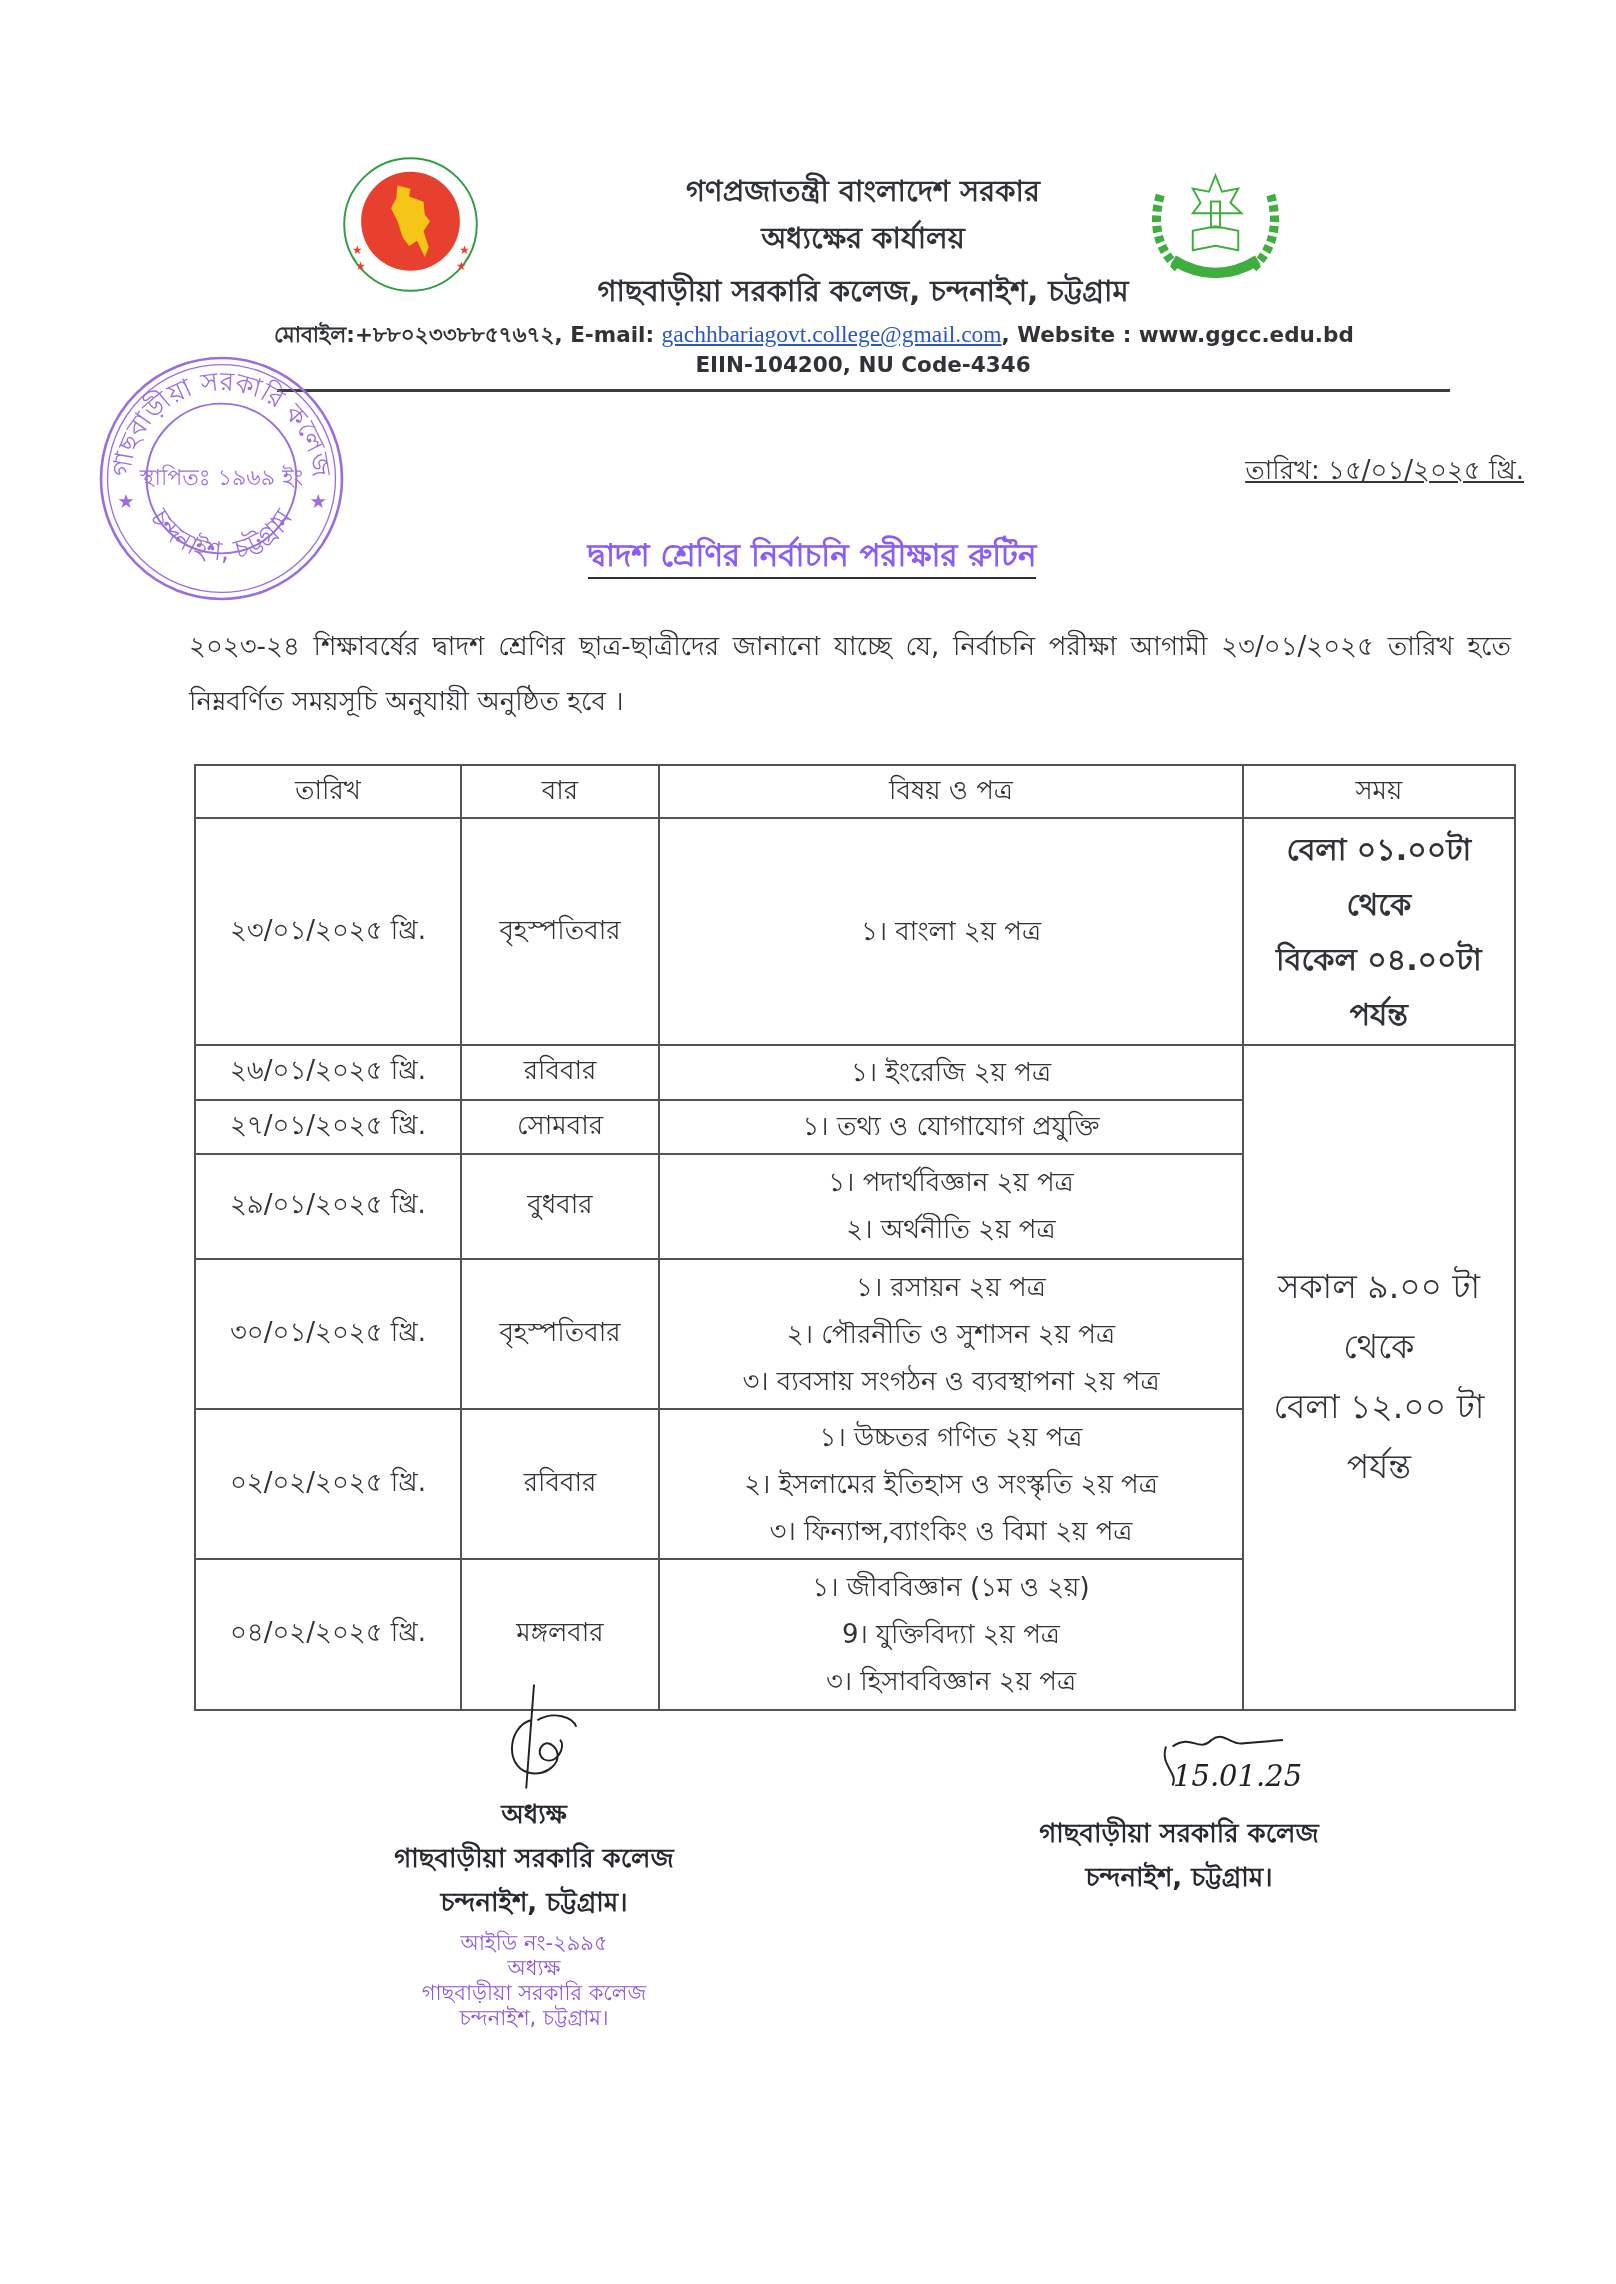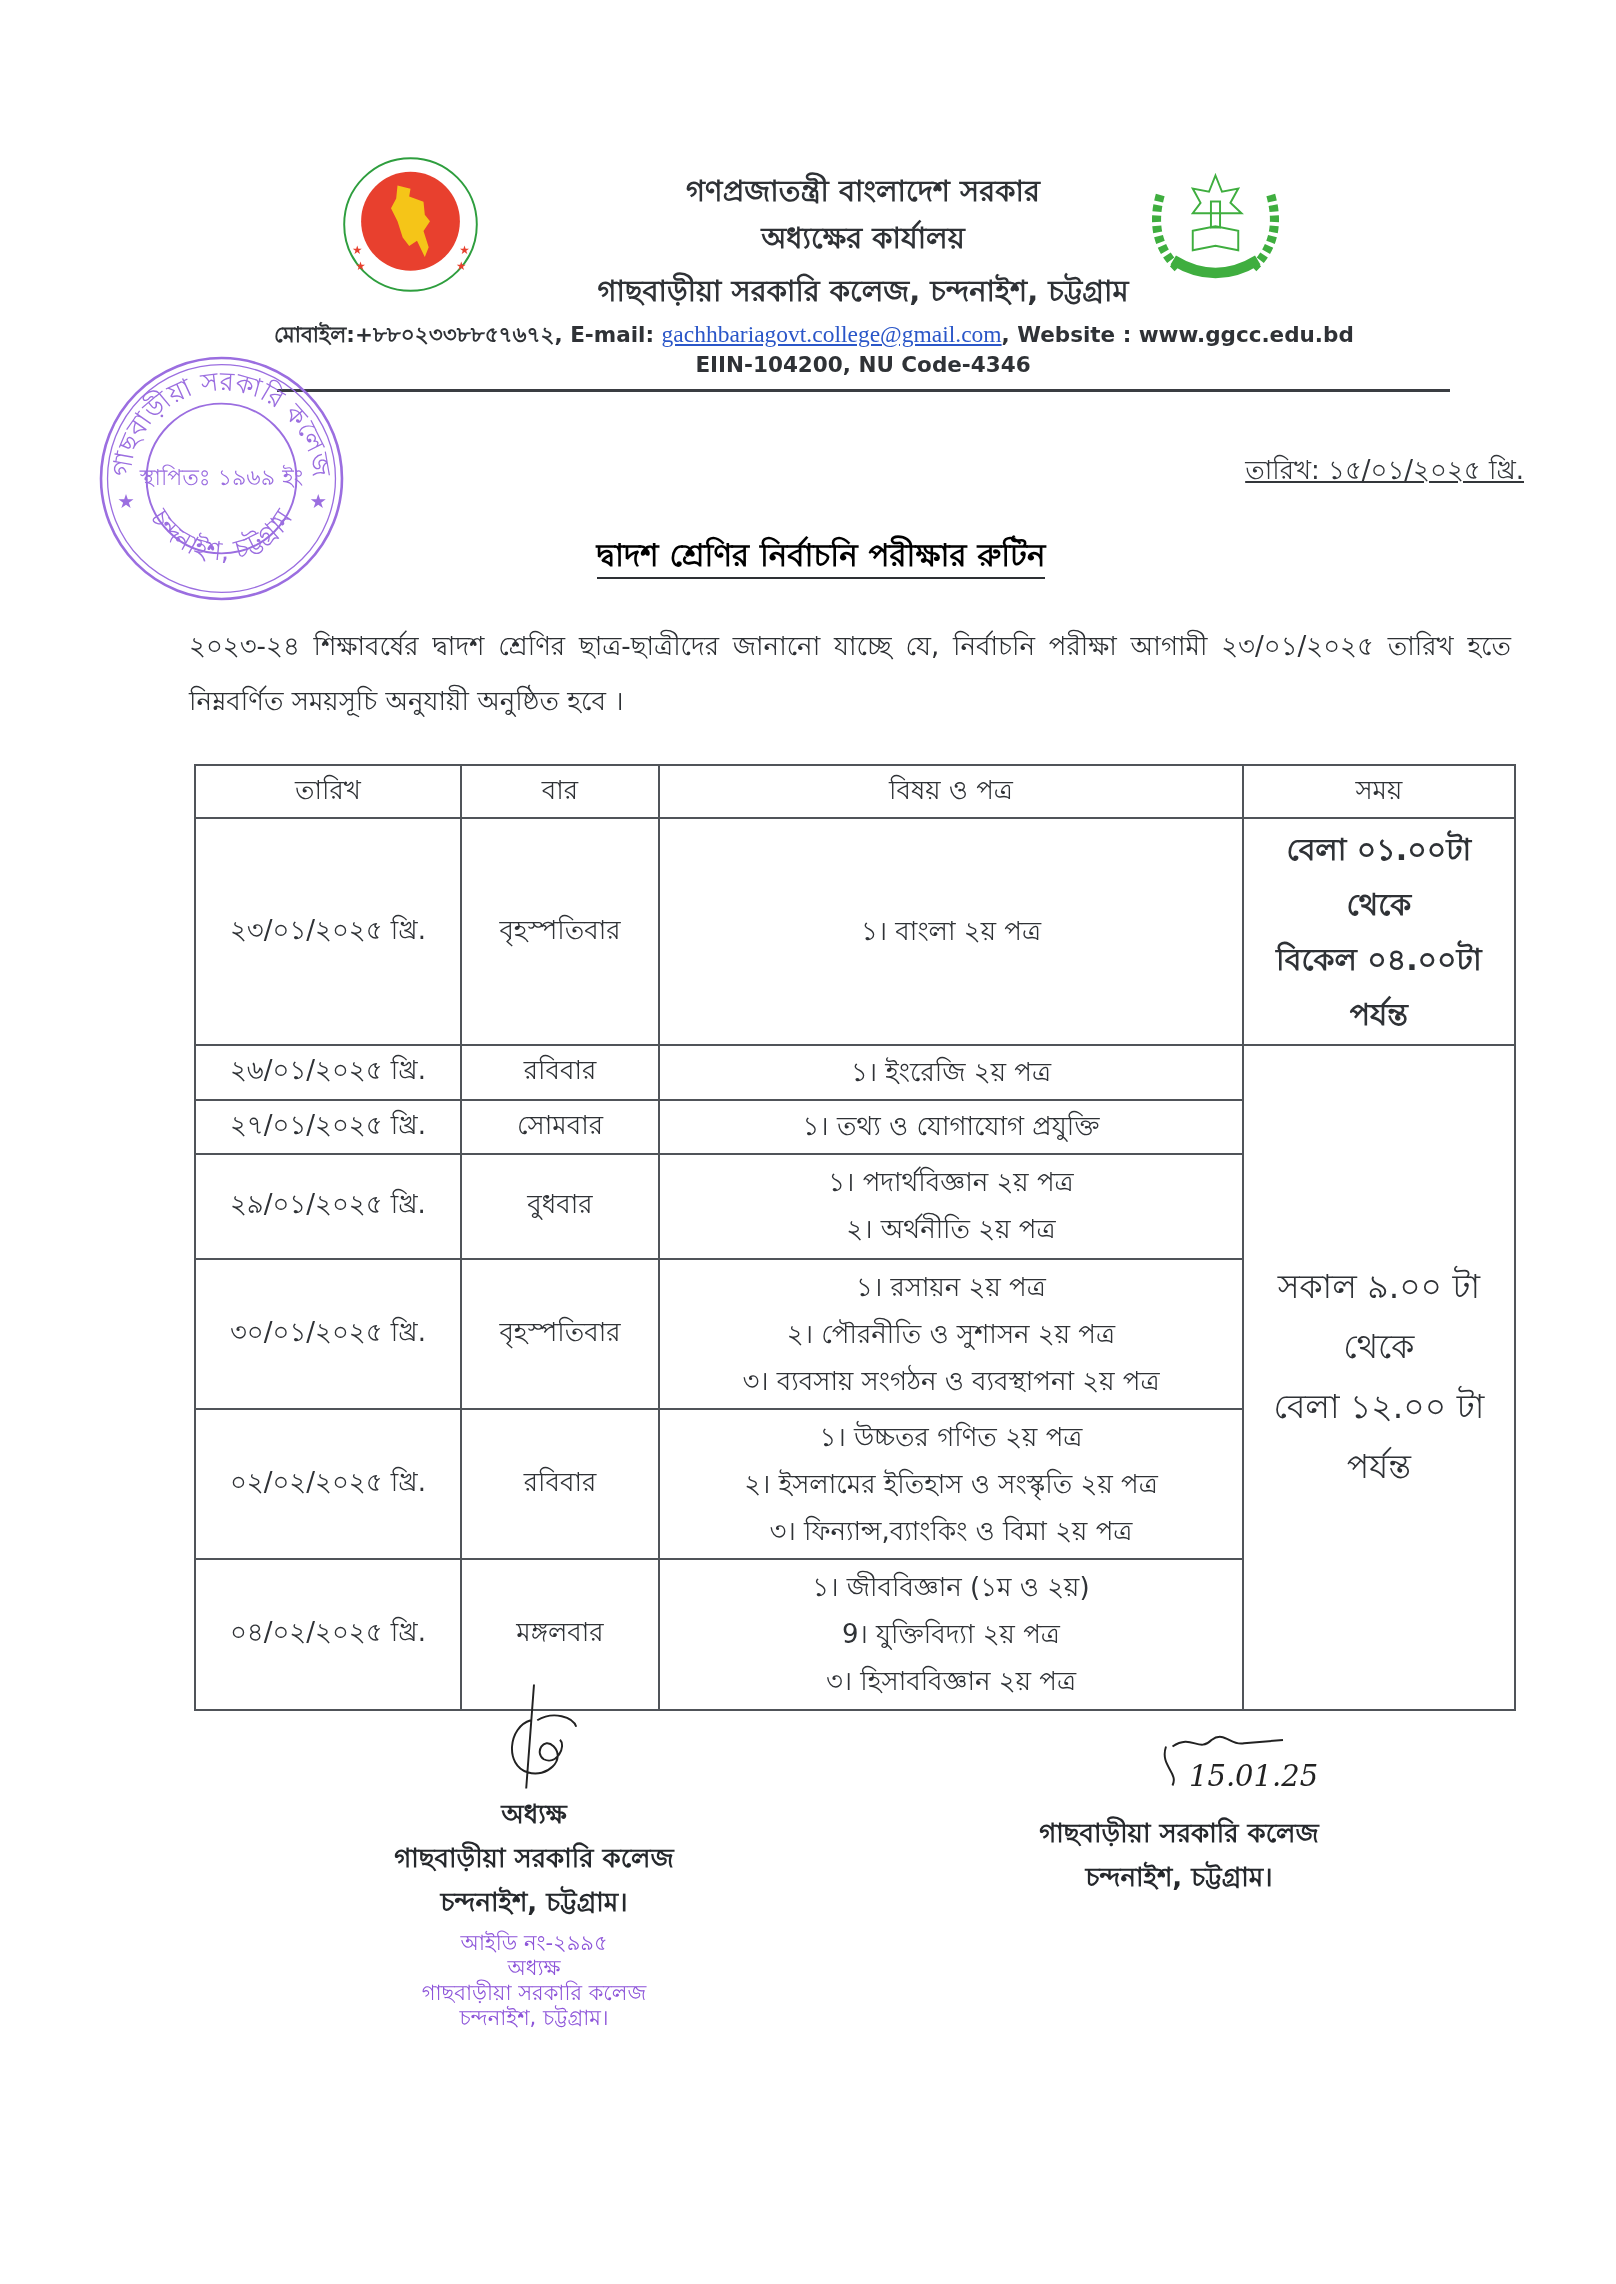--- a/index.html
+++ b/index.html
@@ -16,21 +16,21 @@
   .hdr3 { top: 268px; font-size: 29px; }
   .contact { left: 274px; top: 318px; width: 1147px; font-size: 21.5px; font-weight: bold; white-space: nowrap; color: #2f3236; }
   .contact .email { color: #2a56c8; text-decoration: underline; font-weight: normal; font-family: "Liberation Serif", serif; font-size: 23.5px; }
   .codes { left: 456px; top: 352px; width: 814px; text-align: center; font-size: 21.5px; font-weight: bold; color: #2f3236; }
   .hdr-rule { left: 277px; top: 389px; width: 1173px; height: 3.3px; background: #3a3d42; }
 
   .seal { left: 91px; top: 345px; width: 261px; height: 267px; }
 
   .date-line { left: 1107px; top: 450px; width: 417px; text-align: right; font-size: 26px; color: #33363a; text-decoration: underline; }
 
-  .title { left: 391px; top: 531px; width: 860px; text-align: center; font-size: 31px; font-weight: bold; color: #000000; }
+  .title { left: 382px; top: 531px; width: 860px; text-align: center; font-size: 31px; font-weight: bold; color: #8b5cf6; }
   .title span { border-bottom: 2.6px solid #2d3034; padding-bottom: 3.9px; }
 
   .para { left: 189px; top: 619px; width: 1322px; font-size: 26px; line-height: 55px; color: #2d3034; text-align: justify; }
 
   
   table.routine { position: absolute; left: 194px; top: 764px; width: 1322px; border-collapse: collapse; font-size: 26px; color: #2f3236; }
   table.routine td, table.routine th { border: 2px solid #505459; padding: 2.6px 9px; vertical-align: middle; }
   table.routine th { font-weight: normal; height: 46px; text-align: center; font-size: 26px; }
   .c-date { width: 249px; text-align: center; white-space: nowrap; border-radius: 22px; }
   .c-day { width: 182px; text-align: center; white-space: nowrap; }
@@ -44,21 +44,21 @@
   tr.r-two td { height: 98px; }
   tr.r-three td { height: 143px; }
 
   
   .sig-left { left: 306px; top: 1681px; width: 456px; text-align: center; }
   .sig-right { left: 912px; top: 1720px; width: 534px; text-align: center; }
   .sig-scribble { height: 111px; }
   .sig-line { font-size: 26px; font-weight: bold; line-height: 44px; color: #25282c; }
   .stamp { color: #8d55d9; font-size: 21px; line-height: 25px; }
   .stamp .big { font-size: 25px; line-height: 33px; }
-  .handdate { font-family: "DejaVu Serif", serif; font-size: 29px; color: #222; font-style: italic; padding-left: 16px; }
+  .handdate { font-family: "DejaVu Serif", serif; font-size: 29px; color: #222; font-style: italic; }
 </style>
 </head>
 <body>
 
 <div class="abs gov-logo">
   <svg width="169" height="137" viewBox="0 0 260 210">
     <circle cx="130" cy="105" r="102" fill="none" stroke="#2e9e3e" stroke-width="3"></circle>
     <circle cx="130" cy="100" r="76" fill="#e8402e"></circle>
     <path d="M110 45 L130 50 L128 62 L150 70 L152 90 L160 100 L150 115 L158 140 L152 155 L140 130 L128 138 L118 125 L110 100 L100 80 L108 65 Z" fill="#f5c518"></path>
     <text x="40" y="150" fill="#e8402e" font-size="18">★</text>

